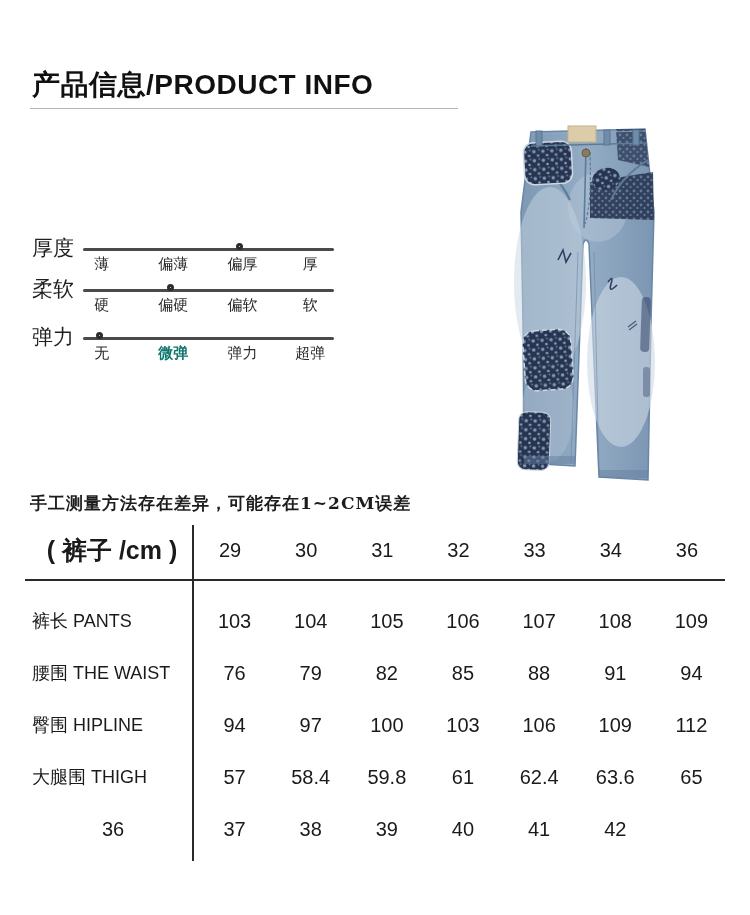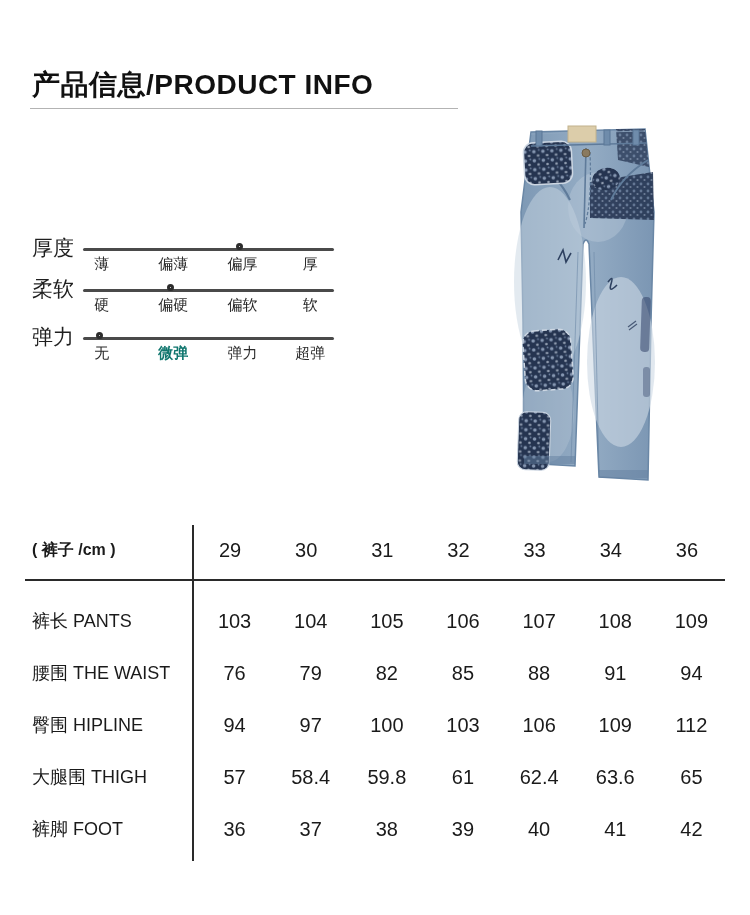--- a/index.html
+++ b/index.html
@@ -25,21 +25,21 @@
 
   
   .note { position:absolute; left:30px; top:476px; font-family:"DejaVu Serif", serif; font-size:17px; font-weight:700; letter-spacing:1px; color:#1c1c1c; }
 
   
   .jeans-figure { position:absolute; left:478px; top:96px; width:218px; height:388px; }
 
   
   .size-table { position:absolute; left:25px; top:505px; width:700px; height:345px; }
   .t-header { display:grid; grid-template-columns:167px repeat(7,1fr); height:58px; align-items:center; }
-  .header-label { font-size:16px; font-weight:700; padding-left:7px; white-space:nowrap; }
+  .header-label { font-size:25px; font-weight:700; padding-left:7px; white-space:nowrap;text-align:center; }
   .cell.head-num { text-align:center; font-size:20px; font-weight:500; }
   .t-rows { padding-top:16px; }
   .t-row { display:grid; grid-template-columns:167px repeat(7,1fr); height:52px; align-items:center; }
   .cell.row-label { font-size:18px; padding-left:7px; white-space:nowrap; }
   .cell.num { text-align:center; font-size:20px;padding-left:9px; }
   .h-line { position:absolute; top:58px; left:0; width:700px; height:2px; background:#2a2a2a; }
   .v-line { position:absolute; top:4px; left:167px; width:2px; height:336px; background:#2a2a2a; }
 </style>
 </head>
 <body>
@@ -143,20 +143,21 @@
 
       <rect x="90" y="14" width="28" height="16" fill="#dccdaa" stroke="#c2b28c" stroke-width="1"></rect>
 
       <circle cx="108" cy="41" r="4" fill="#8a7a5f" stroke="#6b5d45" stroke-width="1"></circle>
 
       <rect x="46" y="344" width="51" height="8" fill="#64809f" opacity="0.5"></rect>
       <rect x="121" y="358" width="49" height="8" fill="#64809f" opacity="0.5"></rect>
     </svg>
   </div>
 
+  <div class="note">手工测量方法存在差异，可能存在1~2CM误差</div>
 
   <div class="size-table">
     <div class="t-header">
       <div class="cell header-label">( 裤子 /cm )</div>
     <div class="cell head-num">29</div>
         <div class="cell head-num">30</div>
         <div class="cell head-num">31</div>
         <div class="cell head-num">32</div>
         <div class="cell head-num">33</div>
         <div class="cell head-num">34</div>
@@ -199,21 +200,20 @@
           <div class="cell row-label">大腿围 THIGH</div>
           <div class="cell num">57</div>
           <div class="cell num">58.4</div>
           <div class="cell num">59.8</div>
           <div class="cell num">61</div>
           <div class="cell num">62.4</div>
           <div class="cell num">63.6</div>
           <div class="cell num">65</div>
         </div>
         <div class="t-row">
-          <div class="cell row-label">裤脚 FOOT</div>
           <div class="cell num">36</div>
           <div class="cell num">37</div>
           <div class="cell num">38</div>
           <div class="cell num">39</div>
           <div class="cell num">40</div>
           <div class="cell num">41</div>
           <div class="cell num">42</div>
         </div>
       </div>
   </div>

